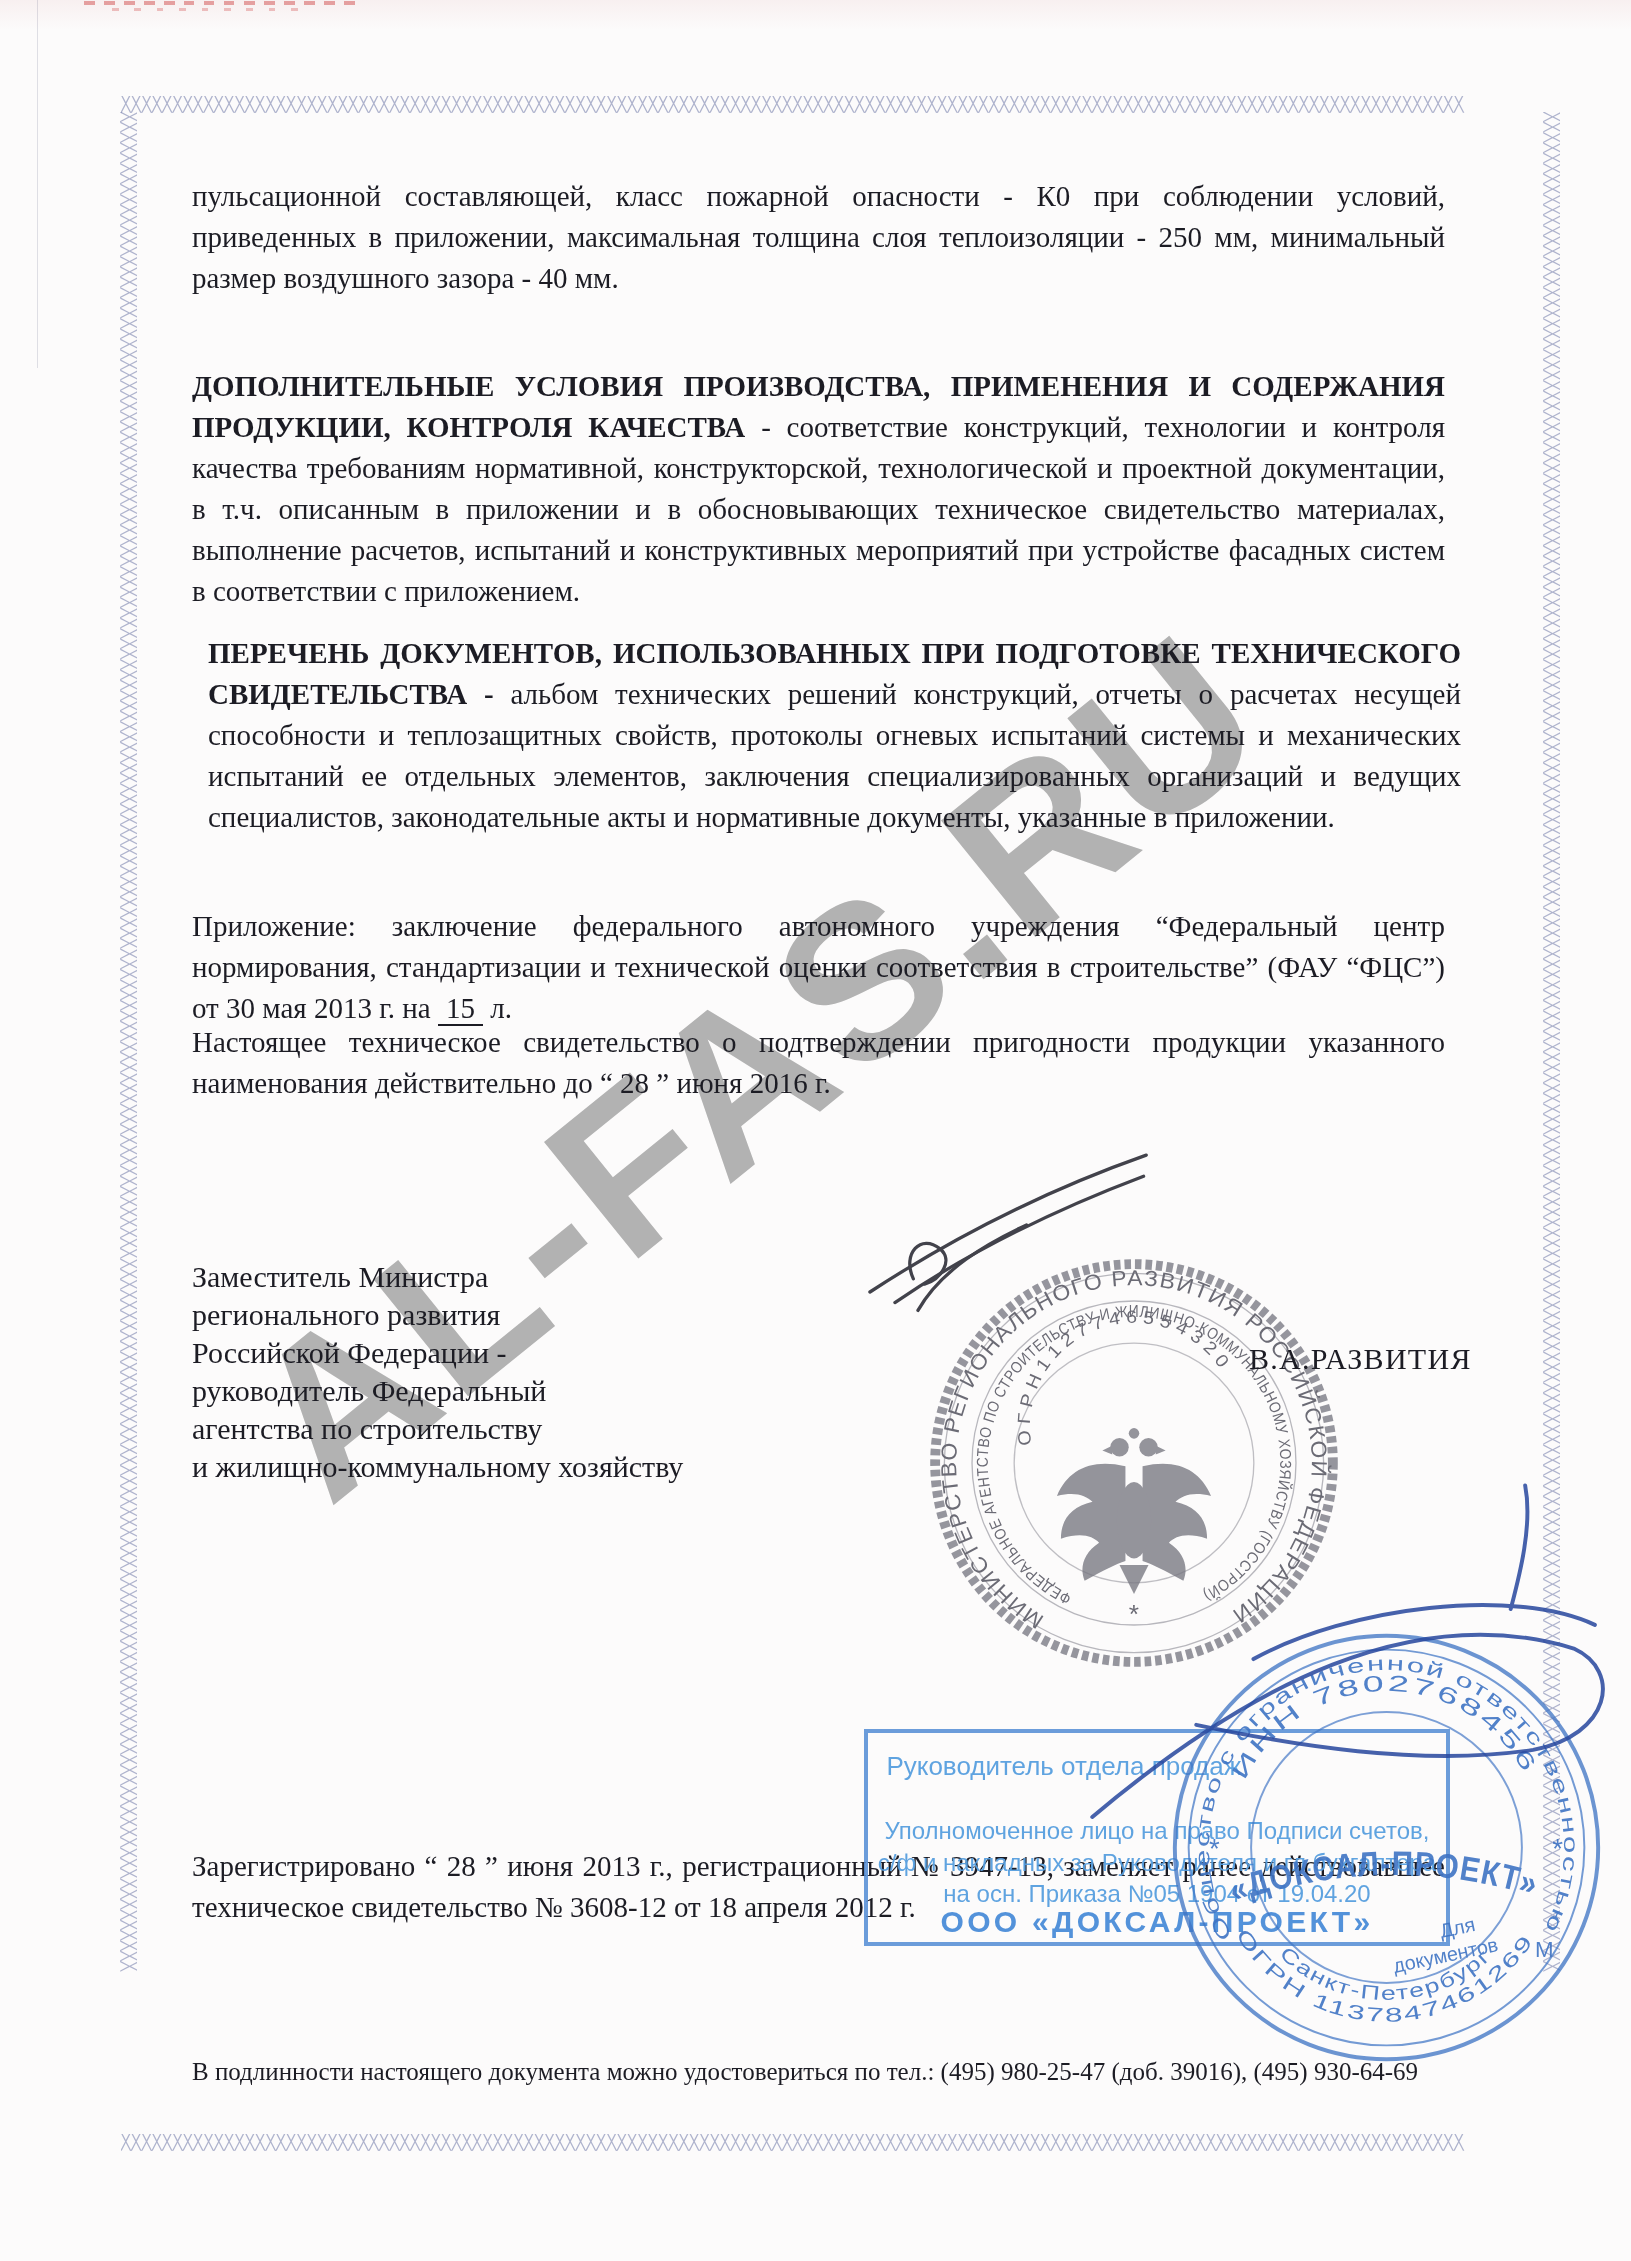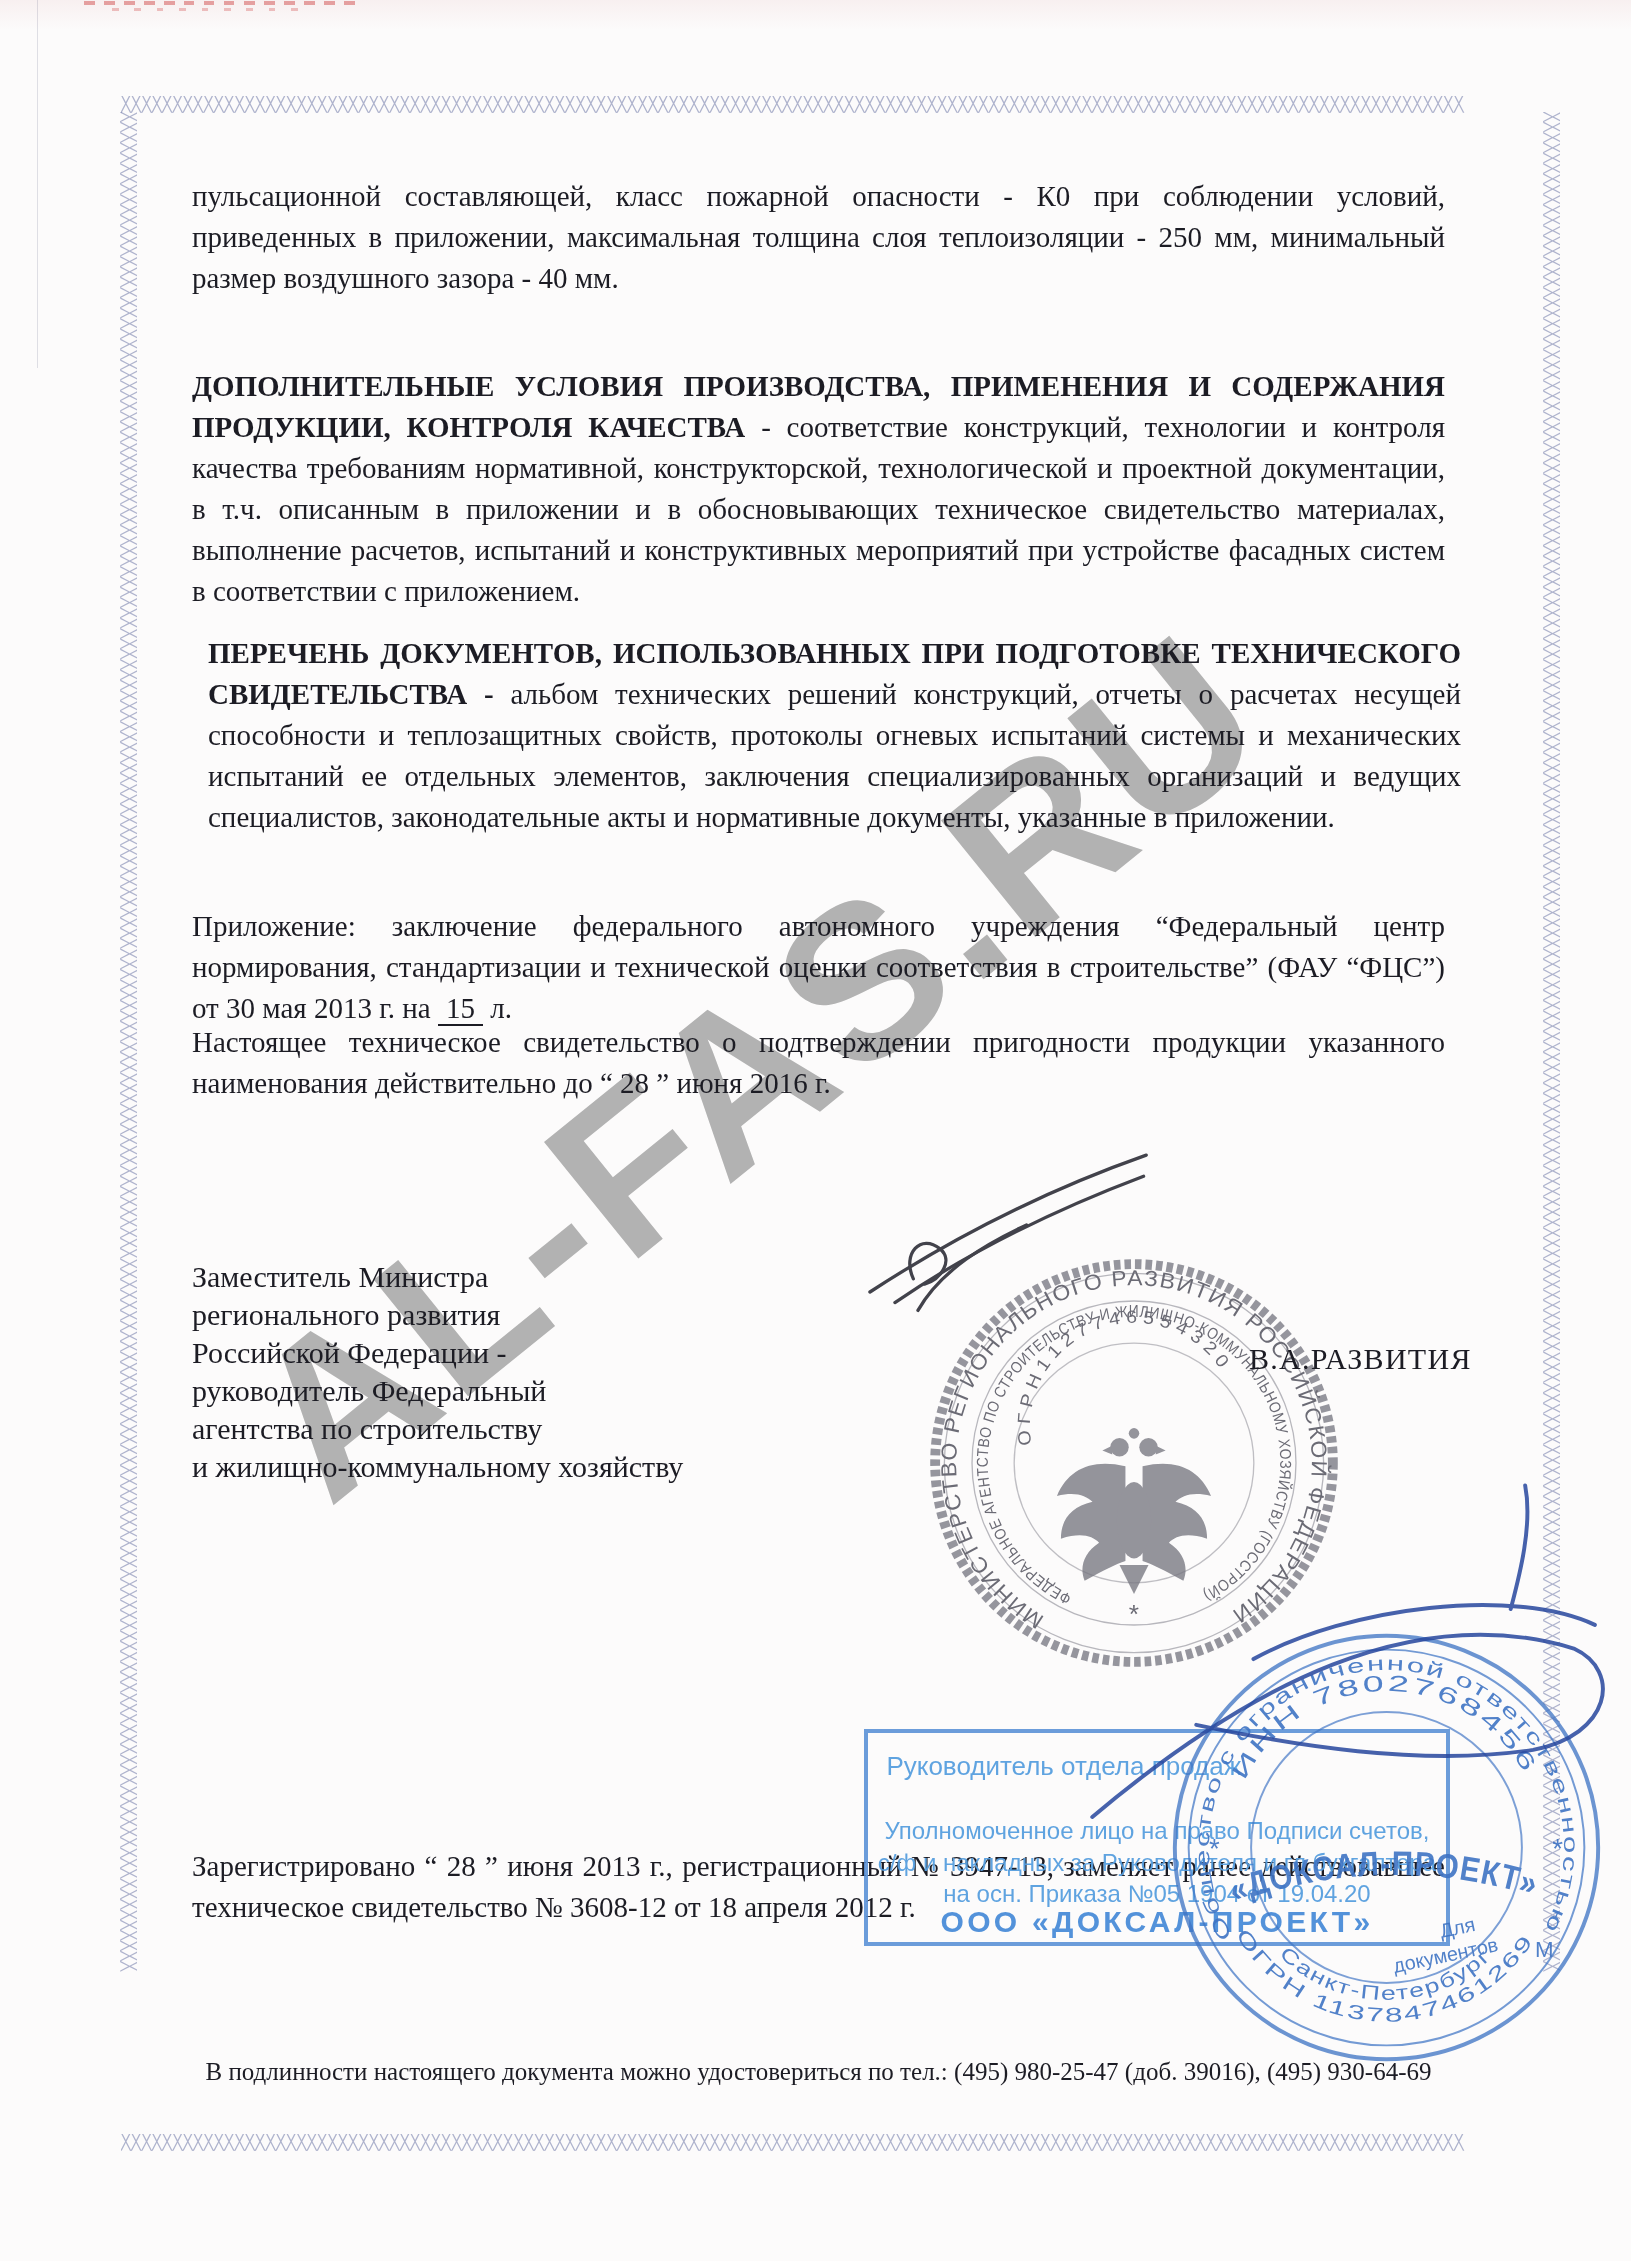--- a/index.html
+++ b/index.html
@@ -35,21 +35,21 @@
   }
   
   .para{
     left:192px; width:1253px; text-align:justify;
     font-size:29px; line-height:41px; z-index:2;
   }
   .para b{font-weight:bold;}
   .u15{border-bottom:2px solid #1c1c24; padding:0 8px;}
   .sig-block{left:192px; top:1258px; width:539px; font-size:30px; line-height:38px; z-index:2;}
   .sig-name{left:1249px; top:1342px; font-size:30px; letter-spacing:1.3px; z-index:4;}
-  .phone{left:192px; top:2058px; width:1253px; font-size:25px; z-index:2;text-align:center;}
+  .phone{left:192px; top:2058px; width:1253px; font-size:25px; z-index:2;}
   
   .seal-svg{left:920px; top:1249px; z-index:3; opacity:0.82;}
   .seal-svg text{font-family:"Liberation Sans", sans-serif; fill:#4c4c58;}
   
   .stamp-rect{
     left:864px; top:1729px; width:578px; height:209px;
     border:4.6px solid rgba(74,134,210,0.82); z-index:3;
     font-family:"Liberation Sans", sans-serif; color:rgba(86,158,222,0.95);
   }
   .stamp-rect .l1{position:absolute; left:18.4px; top:18.4px; font-size:26px;}

